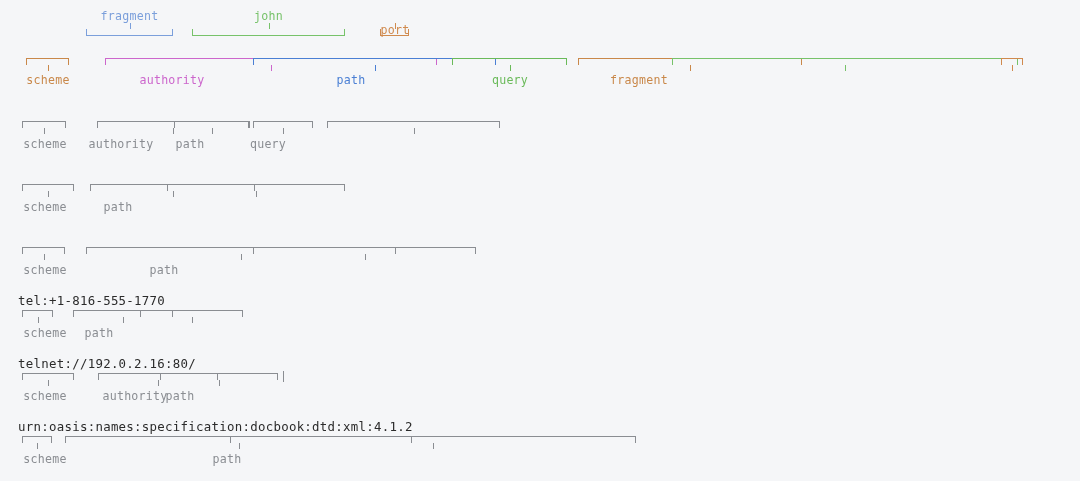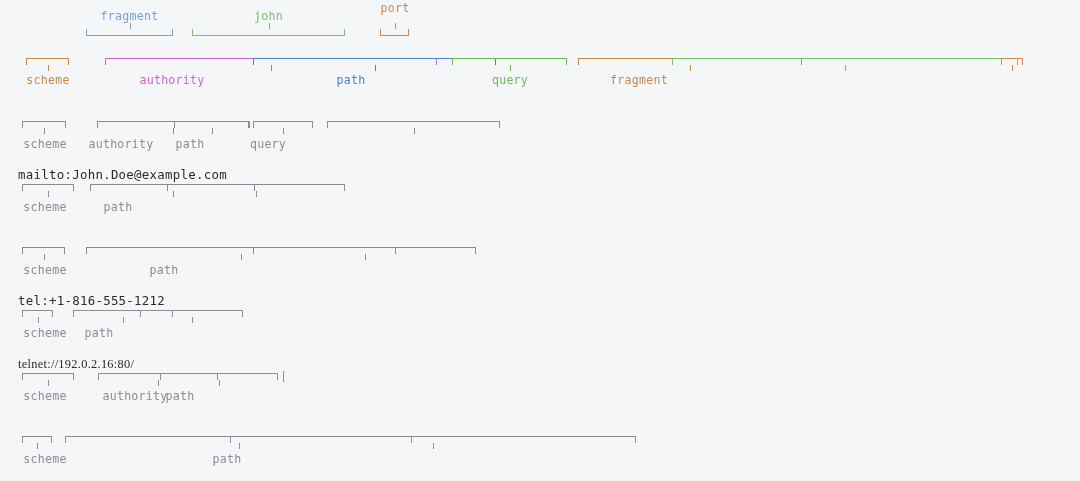--- a/index.html
+++ b/index.html
@@ -80,21 +80,21 @@
       <div class="stem"></div>
     </div>
     <div class="seg-label" style="left: 86px; top: 10px; width: 87px; color: rgb(123, 159, 219);">fragment</div>
     <div class="bracket up" style="left: 192px; top: 29px; width: 153px; color: rgb(119, 194, 106);">
       <div class="stem"></div>
     </div>
     <div class="seg-label" style="left: 192px; top: 10px; width: 153px; color: rgb(119, 194, 106);">john</div>
     <div class="bracket up" style="left: 380px; top: 29px; width: 29px; color: rgb(208, 138, 78);">
       <div class="stem"></div>
     </div>
-    <div class="seg-label" style="left: 366px; top: 2px; width: 58px; color: rgb(208, 138, 78);">port</div>
+    <div class="seg-label" style="left: 366px; top: 24px; width: 58px; color: rgb(208, 138, 78);">port</div>
     <div class="bracket down" style="left: 26px; top: 58px; width: 43px; color: rgb(201, 136, 74);">
       <div class="stem"></div>
     </div>
     <div class="seg-label" style="left: 10px; top: 74px; width: 76px; color: rgb(201, 136, 74);">scheme</div>
     <div class="bracket down" style="left: 105px; top: 58px; width: 332px; color: rgb(204, 102, 204);">
       <div class="stem"></div>
     </div>
     <div class="seg-label" style="left: 126px; top: 74px; width: 92px; color: rgb(204, 102, 204);">authority</div>
     <div class="bracket down" style="left: 253px; top: 58px; width: 243px; color: rgb(74, 127, 212);">
       <div class="stem"></div>
@@ -120,21 +120,20 @@
       <div class="stem"></div>
     </div>
     <div class="seg-label plain" style="left: 168px; top: 138px; width: 44px; color: rgb(138, 141, 146);">path</div>
     <div class="bracket down" style="left: 253px; top: 121px; width: 60px; color: rgb(138, 141, 146);">
       <div class="stem"></div>
     </div>
     <div class="seg-label plain" style="left: 243px; top: 138px; width: 50px; color: rgb(138, 141, 146);">query</div>
     <div class="bracket down" style="left: 327px; top: 121px; width: 173px; color: rgb(138, 141, 146);">
       <div class="stem"></div>
     </div>
-    <div class="uri-text" style="left: 18px; top: 168px;">mailto:John.Doe@example.com</div>
     <div class="bracket down" style="left: 22px; top: 184px; width: 52px; color: rgb(138, 141, 146);">
       <div class="stem"></div>
     </div>
     <div class="seg-label plain" style="left: 16px; top: 201px; width: 58px; color: rgb(138, 141, 146);">scheme</div>
     <div class="bracket down" style="left: 90px; top: 184px; width: 165px; color: rgb(138, 141, 146);">
       <div class="stem"></div>
     </div>
     <div class="seg-label plain" style="left: 96px; top: 201px; width: 44px; color: rgb(138, 141, 146);">path</div>
     <div class="bracket down" style="left: 167px; top: 184px; width: 178px; color: rgb(138, 141, 146);">
       <div class="stem"></div>
@@ -143,45 +142,46 @@
       <div class="stem"></div>
     </div>
     <div class="seg-label plain" style="left: 16px; top: 264px; width: 58px; color: rgb(138, 141, 146);">scheme</div>
     <div class="bracket down" style="left: 86px; top: 247px; width: 310px; color: rgb(138, 141, 146);">
       <div class="stem"></div>
     </div>
     <div class="seg-label plain" style="left: 142px; top: 264px; width: 44px; color: rgb(138, 141, 146);">path</div>
     <div class="bracket down" style="left: 253px; top: 247px; width: 223px; color: rgb(138, 141, 146);">
       <div class="stem"></div>
     </div>
-    <div class="uri-text" style="left: 18px; top: 294px;">tel:+1-816-555-1212</div>
+    <div class="uri-text" style="left: 18px; top: 294px;">tel:+1-816-555-1770</div>
     <div class="bracket down" style="left: 22px; top: 310px; width: 31px; color: rgb(138, 141, 146);">
       <div class="stem"></div>
     </div>
     <div class="seg-label plain" style="left: 16px; top: 327px; width: 58px; color: rgb(138, 141, 146);">scheme</div>
     <div class="bracket down" style="left: 73px; top: 310px; width: 100px; color: rgb(138, 141, 146);">
       <div class="stem"></div>
     </div>
     <div class="seg-label plain" style="left: 77px; top: 327px; width: 44px; color: rgb(138, 141, 146);">path</div>
     <div class="bracket down" style="left: 140px; top: 310px; width: 103px; color: rgb(138, 141, 146);">
       <div class="stem"></div>
     </div>
-    <div class="uri-text" style="left: 18px; top: 357px; font-family: Liberation Serif, serif;">telnet://192.0.2.16:80/</div>
+    <div class="uri-text" style="left: 18px; top: 357px;">telnet://192.0.2.16:80/</div>
     <div class="bracket down" style="left: 22px; top: 373px; width: 52px; color: rgb(138, 141, 146);">
       <div class="stem"></div>
     </div>
     <div class="seg-label plain" style="left: 16px; top: 390px; width: 58px; color: rgb(138, 141, 146);">scheme</div>
     <div class="bracket down" style="left: 98px; top: 373px; width: 120px; color: rgb(138, 141, 146);">
       <div class="stem"></div>
     </div>
     <div class="seg-label plain" style="left: 94px; top: 390px; width: 82px; color: rgb(138, 141, 146);">authority</div>
     <div class="bracket down" style="left: 160px; top: 373px; width: 118px; color: rgb(138, 141, 146);">
       <div class="stem"></div>
     </div>
     <div class="seg-label plain" style="left: 158px; top: 390px; width: 44px; color: rgb(138, 141, 146);">path</div>
+    <div class="uri-text" style="left: 18px; top: 420px;">urn:oasis:names:specification:docbook:dtd:xml:4.1.2</div>
     <div class="bracket down" style="left: 22px; top: 436px; width: 30px; color: rgb(138, 141, 146);">
       <div class="stem"></div>
     </div>
     <div class="seg-label plain" style="left: 16px; top: 453px; width: 58px; color: rgb(138, 141, 146);">scheme</div>
     <div class="bracket down" style="left: 65px; top: 436px; width: 347px; color: rgb(138, 141, 146);">
       <div class="stem"></div>
     </div>
     <div class="seg-label plain" style="left: 201px; top: 453px; width: 52px; color: rgb(138, 141, 146);">path</div>
     <div class="bracket down" style="left: 230px; top: 436px; width: 406px; color: rgb(138, 141, 146);">
       <div class="stem"></div>

